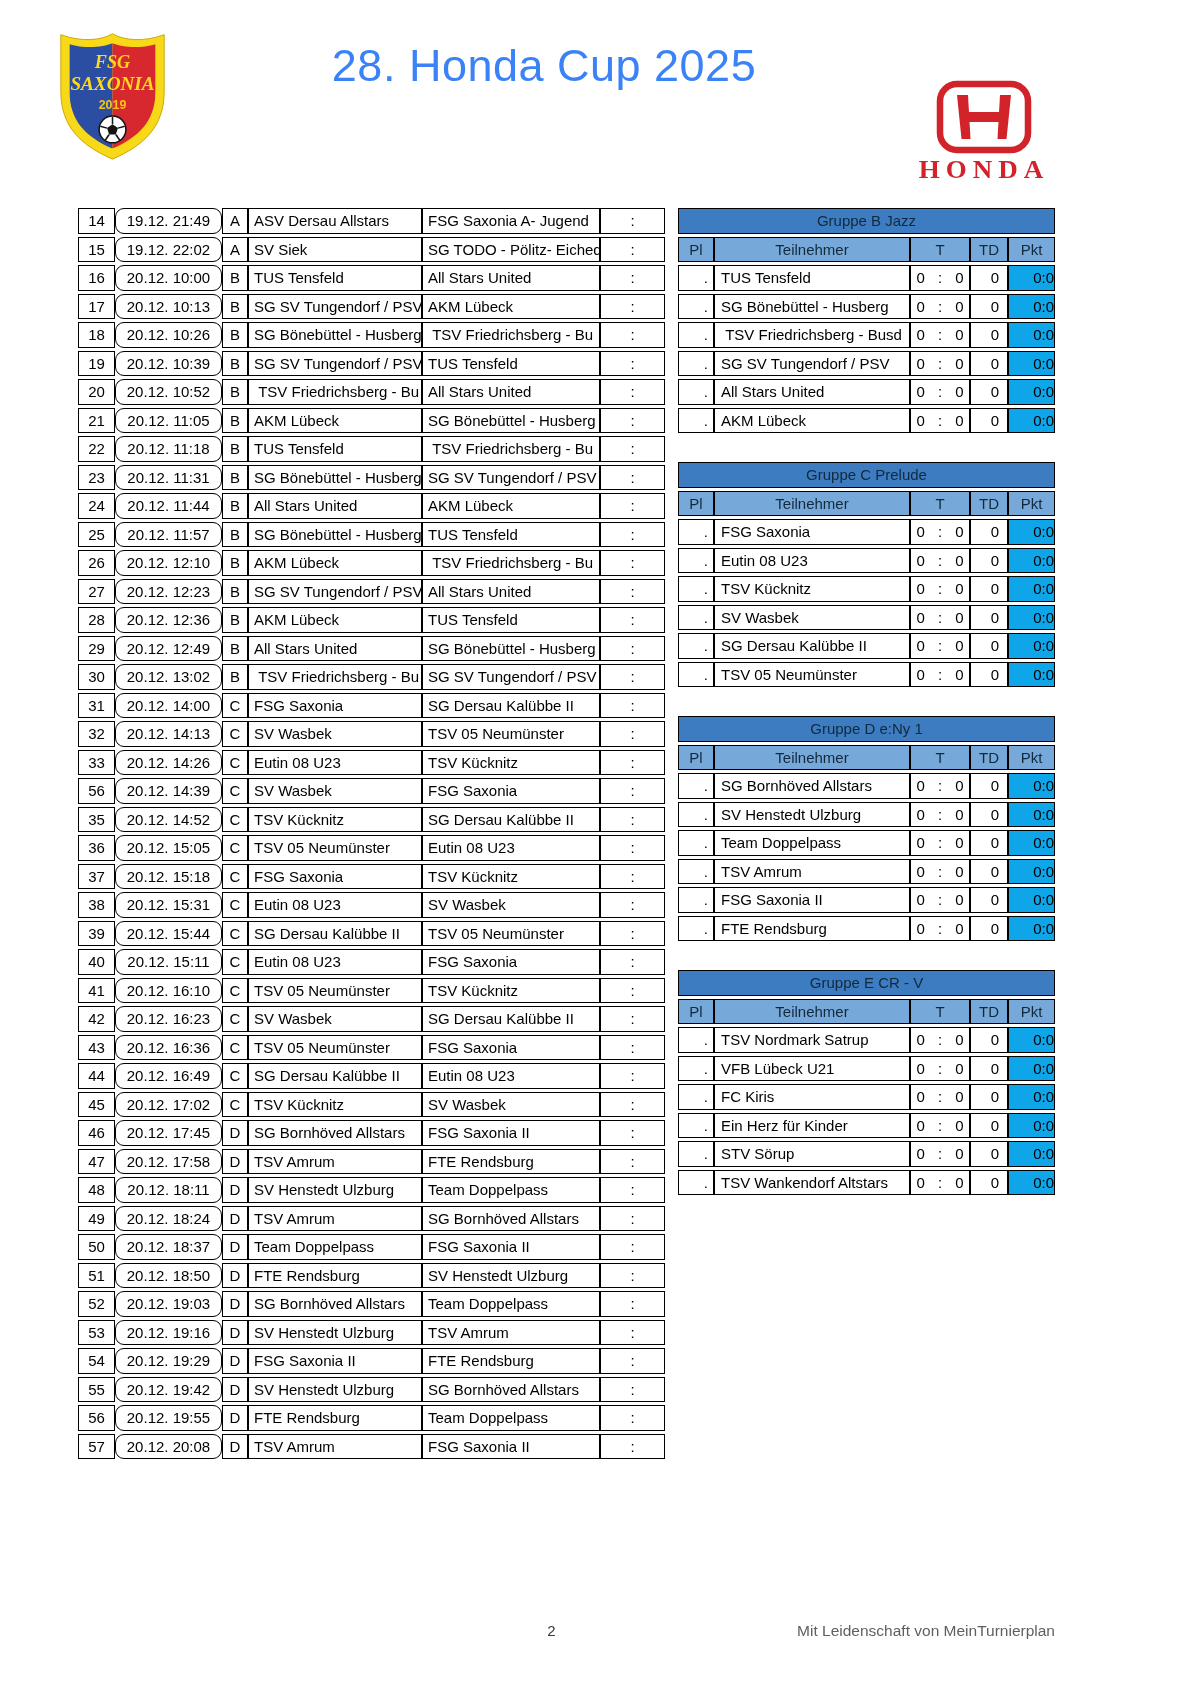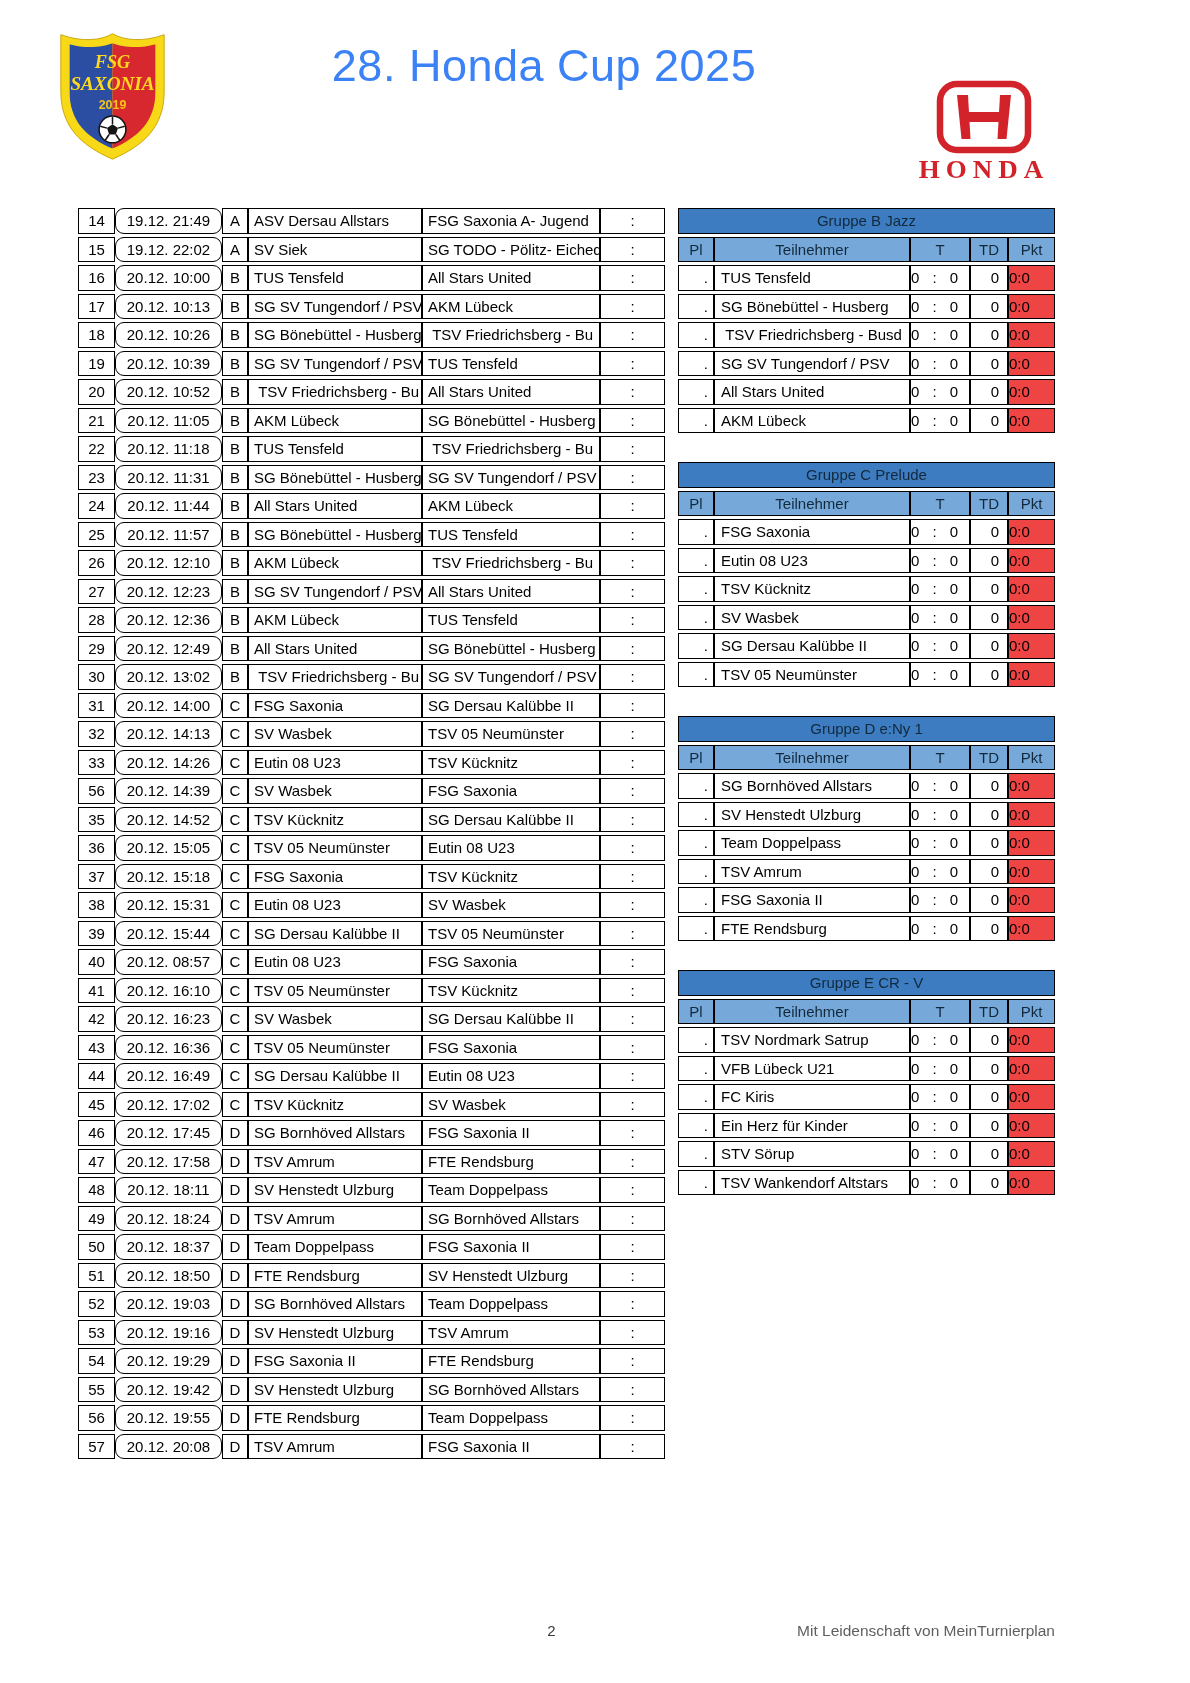--- a/index.html
+++ b/index.html
@@ -37,23 +37,23 @@
   table.group { border-collapse:separate; border-spacing:0 3px; table-layout:fixed;
                 width:377px; margin-top:-3px; margin-bottom:26px; }
   table.group th, table.group td { border:1px solid #000; height:25.5px; vertical-align:middle;
                 font-size:15px; overflow:hidden; white-space:nowrap; }
   th.g-title { background:var(--group-title-bg,#3d7cc1); color:#12293c; font-weight:400;
                text-align:center; }
   tr.g-cols th { background:var(--group-header-bg,#76a9d9); color:#12293c; font-weight:400;
                text-align:center; }
   td.g-pl   { text-align:right; padding-right:5px; background:#fff; }
   td.g-team { text-align:left;  padding-left:6px;  background:#fff; }
-  td.g-t    { word-spacing:9px; background:#fff; }
+  td.g-t    { text-align:center; word-spacing:9px; background:#fff; }
   td.g-td   { text-align:right; padding-right:8px; background:#fff; }
-  td.g-pkt  { text-align:left; background:#ef4444; }
+  td.g-pkt  { text-align:right; background:#0ea5e9; }
 
   
   .footer { position:absolute; left:48px; top:1622px; width:1007px; height:30px; }
   .page-number { display:block; width:100%; text-align:center; font-size:15px; color:#3a3a3a; }
   .credit { position:absolute; right:0; top:0; font-size:15.5px; color:#5f5f5f; }
 </style>
 </head>
 <body>
 
 <div class="page">
@@ -340,21 +340,21 @@
     <td class="c-nr">39</td>
     <td class="c-time">20.12. 15:44</td>
     <td class="c-grp">C</td>
     <td class="c-home">SG Dersau Kalübbe II</td>
     <td class="c-away">TSV 05 Neumünster</td>
     <td class="c-score">:</td>
   </tr>
 
   <tr>
     <td class="c-nr">40</td>
-    <td class="c-time">20.12. 08:57</td>
+    <td class="c-time">20.12. 15:11</td>
     <td class="c-grp">C</td>
     <td class="c-home">Eutin 08 U23</td>
     <td class="c-away">FSG Saxonia</td>
     <td class="c-score">:</td>
   </tr>
 
   <tr>
     <td class="c-nr">41</td>
     <td class="c-time">20.12. 16:10</td>
     <td class="c-grp">C</td>

